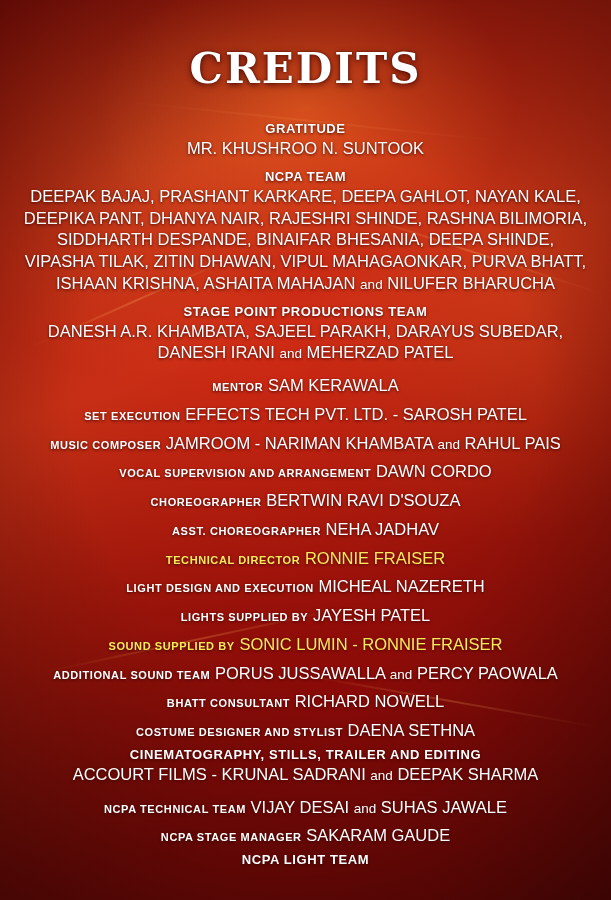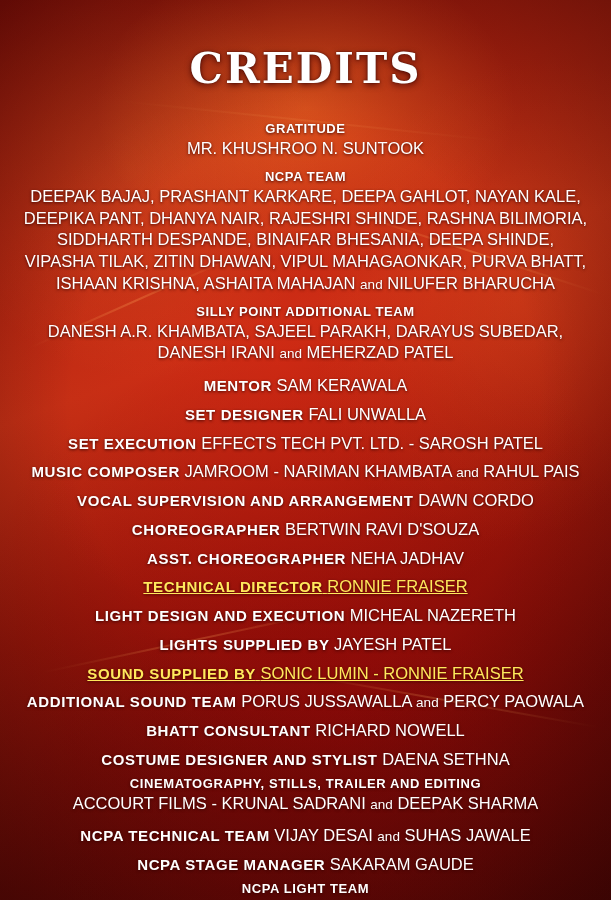--- a/index.html
+++ b/index.html
@@ -111,35 +111,34 @@
   }
 
   .line {
     font-size: 16.5px;
     line-height: 1.5;
     color: #ffffff;
     text-shadow: 0 1px 3px rgba(50,0,0,0.85);
     margin-bottom: 4px;
   }
   .line .role {
-    font-size: 15px;
+    font-size: 11px;
     font-weight: bold;
     letter-spacing: 0.6px;
     vertical-align: baseline;
   }
   .line .and {
     font-size: 13.5px;
   }
   .names .and {
     font-size: 13.5px;
   }
 
   .line.highlight {
     color: #ffe95c;
-    text-decoration: underline;
   }
   .line.highlight .role,
   .line.highlight .and {
     color: #ffe95c;
   }
 </style>
 </head>
 <body>
 
 <div class="page">
@@ -162,26 +161,25 @@
         </div>
         <div class="block">
           <div class="heading">NCPA TEAM</div>
           <div class="names">DEEPAK BAJAJ, PRASHANT KARKARE, DEEPA GAHLOT, NAYAN KALE,</div>
           <div class="names">DEEPIKA PANT, DHANYA NAIR, RAJESHRI SHINDE, RASHNA BILIMORIA,</div>
           <div class="names">SIDDHARTH DESPANDE, BINAIFAR BHESANIA, DEEPA SHINDE,</div>
           <div class="names">VIPASHA TILAK, ZITIN DHAWAN, VIPUL MAHAGAONKAR, PURVA BHATT,</div>
           <div class="names">ISHAAN KRISHNA, ASHAITA MAHAJAN <span class="and">and</span> NILUFER BHARUCHA</div>
         </div>
         <div class="block">
-          <div class="heading">SILLY POINT ADDITIONAL TEAM</div>
+          <div class="heading">STAGE POINT PRODUCTIONS TEAM</div>
           <div class="names">DANESH A.R. KHAMBATA, SAJEEL PARAKH, DARAYUS SUBEDAR,</div>
           <div class="names">DANESH IRANI <span class="and">and</span> MEHERZAD PATEL</div>
         </div>
         <div class="line"><span class="role">MENTOR</span> <span>SAM KERAWALA</span></div>
-        <div class="line"><span class="role">SET DESIGNER</span> <span>FALI UNWALLA</span></div>
         <div class="line"><span class="role">SET EXECUTION</span> <span>EFFECTS TECH PVT. LTD. - SAROSH PATEL</span></div>
         <div class="line"><span class="role">MUSIC COMPOSER</span> <span>JAMROOM - NARIMAN KHAMBATA <span class="and">and</span> RAHUL PAIS</span></div>
         <div class="line"><span class="role">VOCAL SUPERVISION AND ARRANGEMENT</span> <span>DAWN CORDO</span></div>
         <div class="line"><span class="role">CHOREOGRAPHER</span> <span>BERTWIN RAVI D'SOUZA</span></div>
         <div class="line"><span class="role">ASST. CHOREOGRAPHER</span> <span>NEHA JADHAV</span></div>
         <div class="line highlight"><span class="role">TECHNICAL DIRECTOR</span> <span>RONNIE FRAISER</span></div>
         <div class="line"><span class="role">LIGHT DESIGN AND EXECUTION</span> <span>MICHEAL NAZERETH</span></div>
         <div class="line"><span class="role">LIGHTS SUPPLIED BY</span> <span>JAYESH PATEL</span></div>
         <div class="line highlight"><span class="role">SOUND SUPPLIED BY</span> <span>SONIC LUMIN - RONNIE FRAISER</span></div>
         <div class="line"><span class="role">ADDITIONAL SOUND TEAM</span> <span>PORUS JUSSAWALLA <span class="and">and</span> PERCY PAOWALA</span></div>

